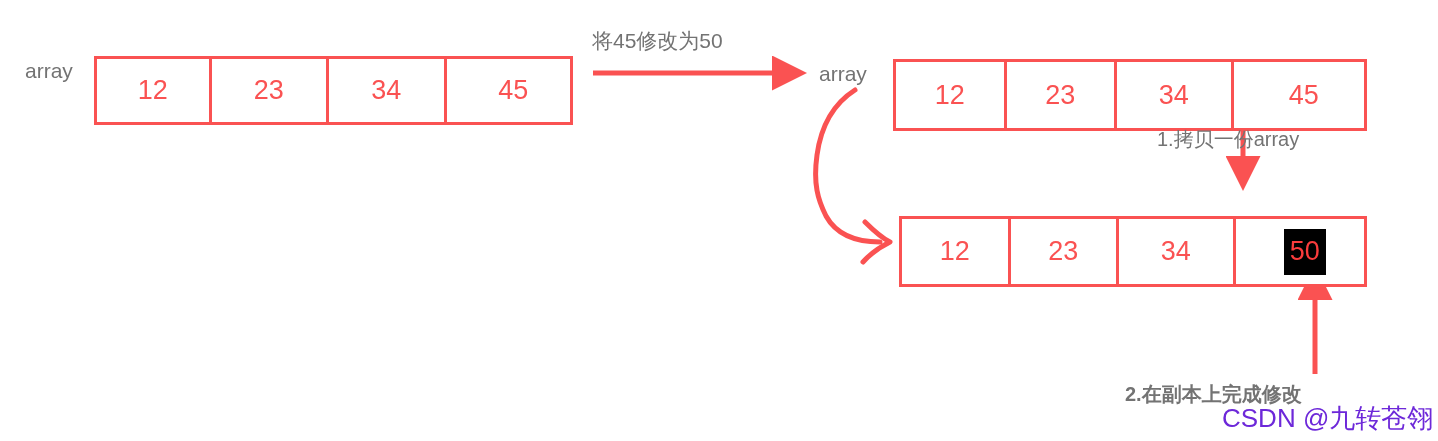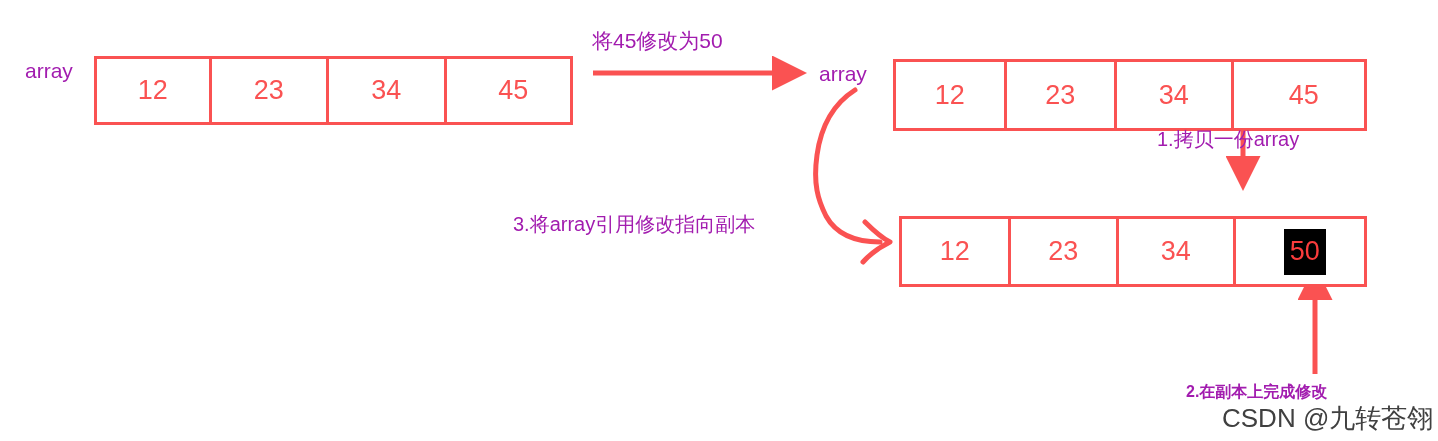--- a/index.html
+++ b/index.html
@@ -97,21 +97,21 @@
     height: 71px;
   }
   #array-right-bottom .cell:nth-child(1) { width: 110px; }
   #array-right-bottom .cell:nth-child(2) { width: 110px; }
   #array-right-bottom .cell:nth-child(3) { width: 118px; }
   #array-right-bottom .cell:nth-child(4) { width: 130px; }
 
   
   .label {
     position: absolute;
-    color: #a21caf;
+    color: #737373;
     white-space: nowrap;
     line-height: 1;
   }
   #label-array-left {
     left: 25px;
     top: 60px;
     font-size: 21px;
   }
   #label-array-right {
     left: 819px;
@@ -122,23 +122,23 @@
     left: 592px;
     top: 30px;
     font-size: 21px;
   }
   #label-step1 {
     left: 1157px;
     top: 129px;
     font-size: 20px;
   }
   #label-step2 {
-    left: 1186px;
+    left: 1125px;
     top: 384px;
-    font-size: 16px;
+    font-size: 20px;
     font-weight: bold;
   }
   #label-step3 {
     left: 513px;
     top: 214px;
     font-size: 20px;
   }
   #headline {
     position: absolute;
     left: 503px;
@@ -147,21 +147,21 @@
     color: #fa4d4d;
     line-height: 1;
     white-space: nowrap;
     letter-spacing: 1px;
   }
   #watermark {
     position: absolute;
     left: 1222px;
     top: 405px;
     font-size: 26px;
-    color: #404040;
+    color: #6d28d9;
     white-space: nowrap;
     line-height: 1;
   }
 </style>
 </head>
 <body>
 
 <div id="canvas">
 
   <svg class="svg-layer" viewBox="0 0 1438 441" xmlns="http://www.w3.org/2000/svg">
@@ -216,20 +216,19 @@
 
   <div class="array-row" id="array-right-bottom">
     <div class="cell">12</div>
     <div class="cell">23</div>
     <div class="cell">34</div>
     <div class="cell highlight">
       <span class="chip">50</span>
     </div>
   </div>
 
-  <div class="label" id="label-step3">3.将array引用修改指向副本</div>
 
 
   <div class="label" id="label-step2">2.在副本上完成修改</div>
 
   <div id="watermark">CSDN @九转苍翎</div>
 
 </div>
 
 </body></html>

